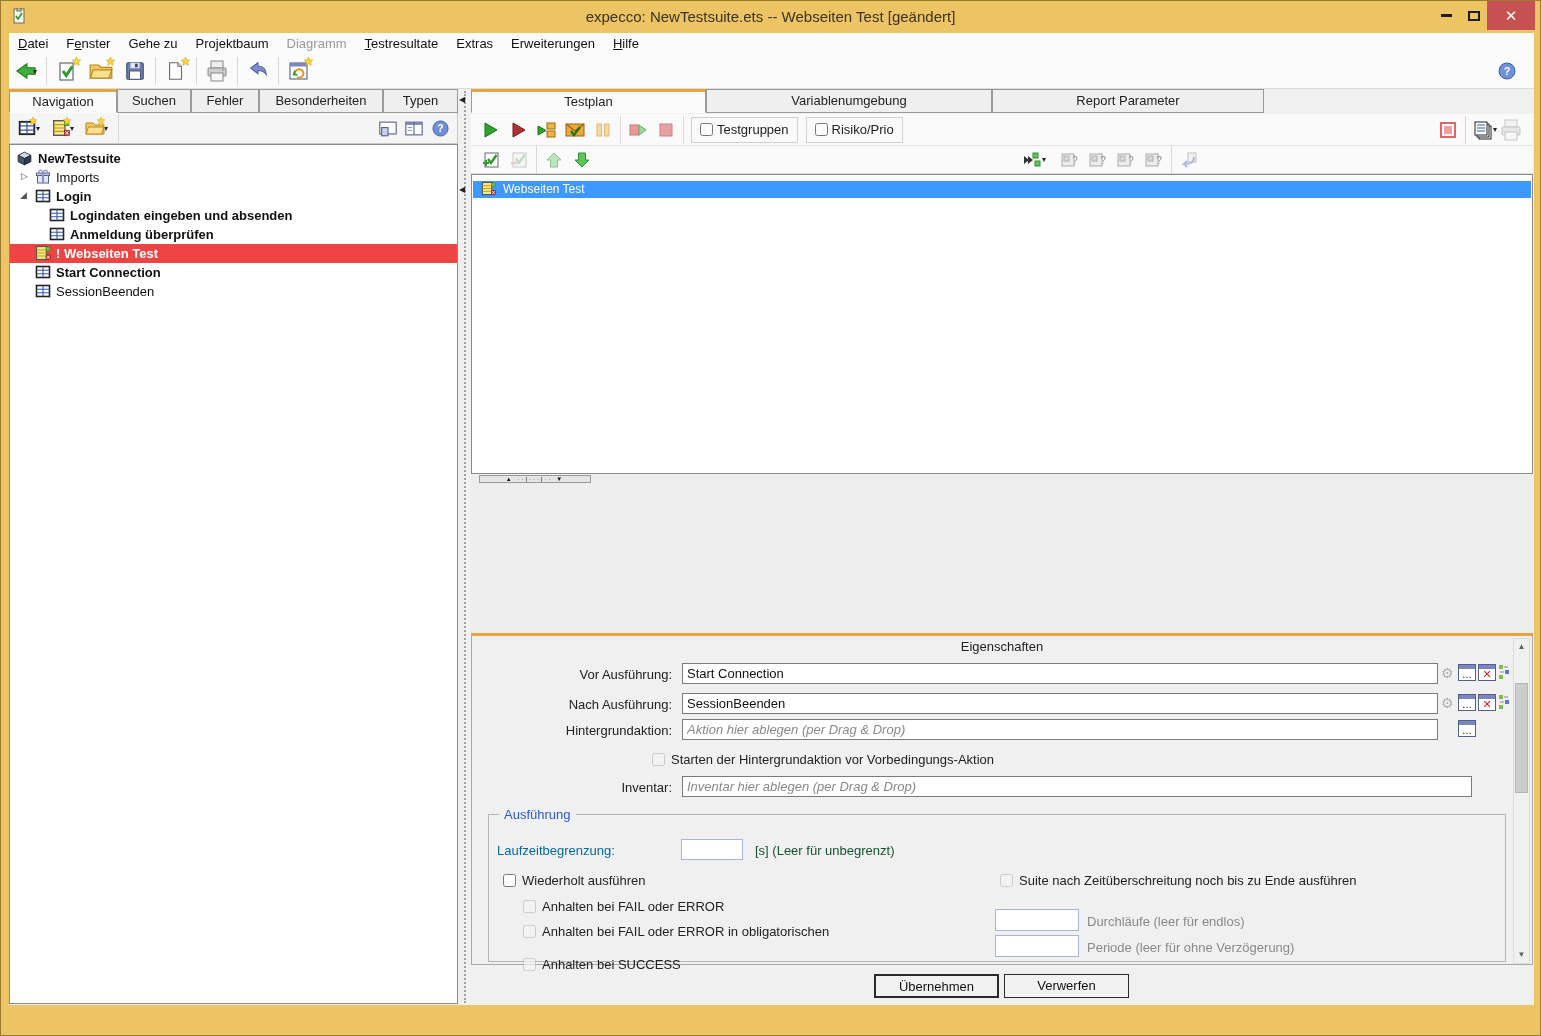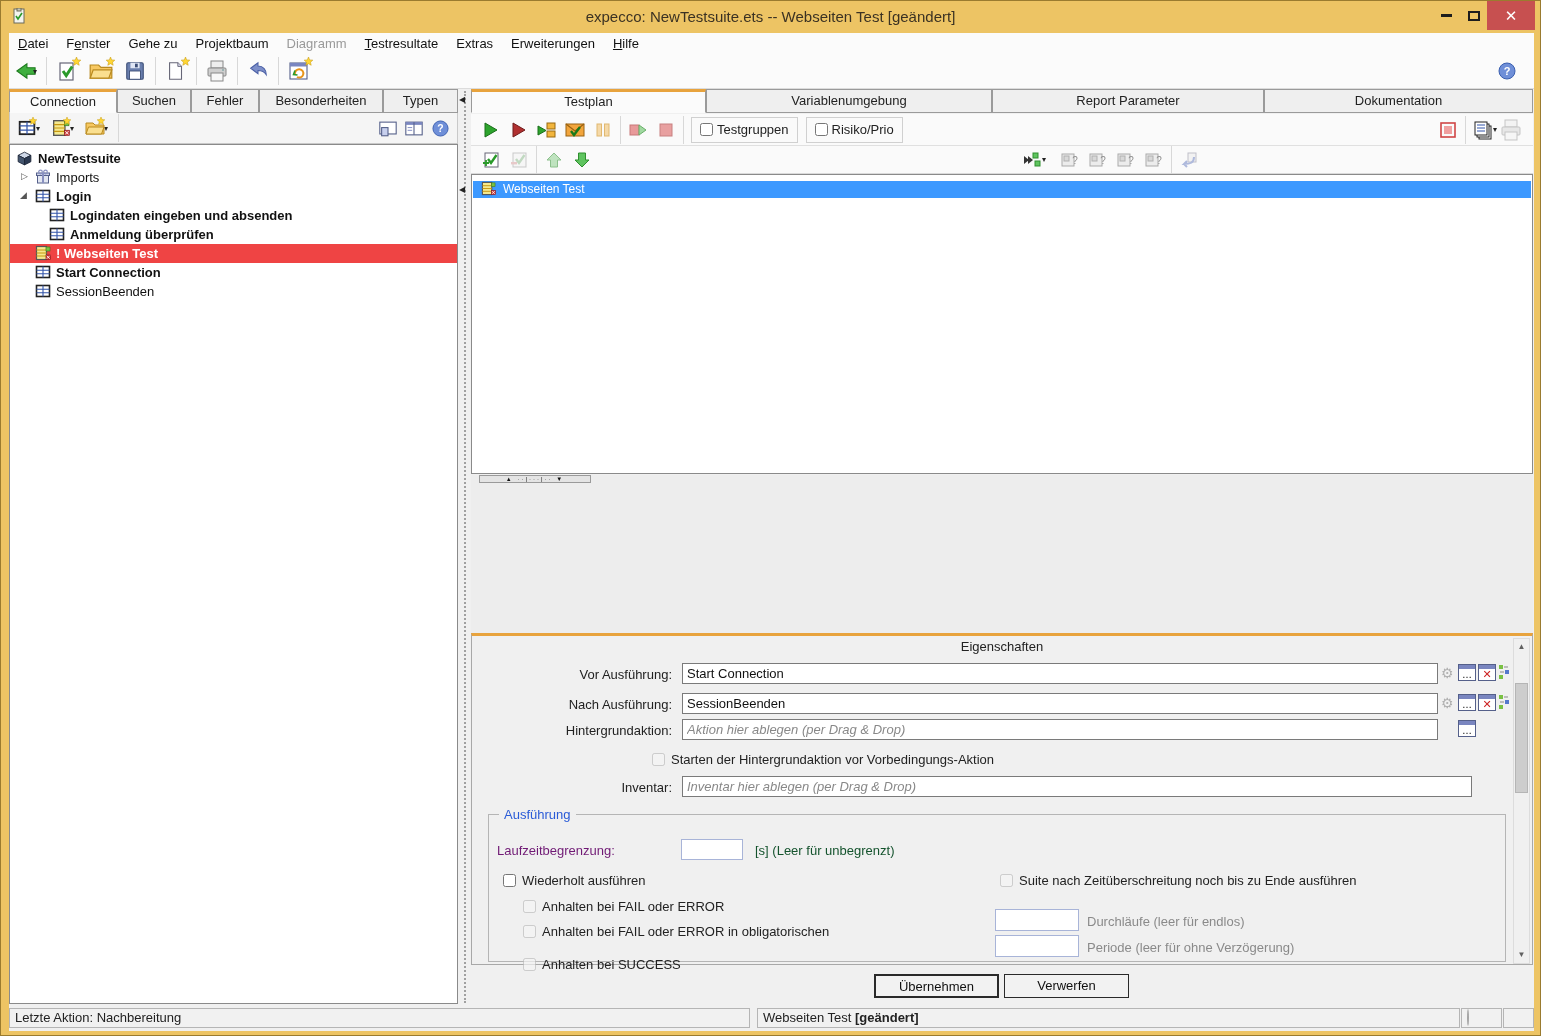--- a/index.html
+++ b/index.html
@@ -258,21 +258,21 @@
     </span>
     <span class="tbtn help-right">
       <svg class="ic" width="18" height="18">
           <use href="#s-help"></use>
         </svg>
     </span>
   </div>
 
   <div class="panel-bg"></div>
 
-  <div class="tab active" style="left:8px;width:108px;"><span>Connection</span></div>
+  <div class="tab active" style="left:8px;width:108px;"><span>Navigation</span></div>
   <div class="tab" style="left:116px;width:74px;"><span>Suchen</span></div>
   <div class="tab" style="left:190px;width:68px;"><span>Fehler</span></div>
   <div class="tab" style="left:258px;width:124px;"><span>Besonderheiten</span></div>
   <div class="tab" style="left:382px;width:75px;"><span>Typen</span></div>
 
   <div class="lp-toolbar">
     <span class="tbtn" style="margin-left:4px">
       <svg class="ic" width="18" height="18">
           <use href="#s-grid"></use>
         </svg>
@@ -393,21 +393,20 @@
 
   <div class="vsplit">
     <span class="dots"></span>
     <span class="arr" style="top:6px">◀</span>
     <span class="arr" style="top:96px">◀</span>
   </div>
 
   <div class="tab active" style="left:470px;width:235px;"><span>Testplan</span></div>
   <div class="tab" style="left:705px;width:286px;"><span>Variablenumgebung</span></div>
   <div class="tab" style="left:991px;width:272px;"><span>Report Parameter</span></div>
-  <div class="tab" style="left:1263px;width:269px;"><span>Dokumentation</span></div>
 
   <div class="rp-toolbar1">
     <span class="tbtn" style="margin-left:6px">
       <svg class="ic" width="18" height="18" viewBox="0 0 18 18">
           <path d="M3 2 L15 9 L3 16 Z" fill="#2da42d" stroke="#1a6e1a"></path>
         </svg>
     </span>
     <span class="tbtn">
       <svg class="ic" width="18" height="18" viewBox="0 0 18 18">
           <path d="M3 2 L15 9 L3 16 Z" fill="#b03030" stroke="#701c1c"></path>
@@ -598,21 +597,21 @@
     <span class="cbrow graylabel" style="left:180px;top:116px">
       <input type="checkbox" disabled="" style="">
       <span>Starten der Hintergrundaktion vor Vorbedingungs-Aktion</span>
     </span>
 
     <span class="plabel" style="top:144px">Inventar:</span>
     <input class="pinput" style="left: 210px; top: 140px; width: 790px;" placeholder="Inventar hier ablegen (per Drag &amp; Drop)">
 
     <div class="groupbox">
       <span class="legend">Ausführung</span>
-      <span class="abs" style="left:8px;top:28px;font-size:13px;color:#701a75">Laufzeitbegrenzung:</span>
+      <span class="abs" style="left:8px;top:28px;font-size:13px;color:#0369a1">Laufzeitbegrenzung:</span>
       <input class="numinput" style="left: 192px; top: 24px; width: 62px; height: 21px;">
       <span class="abs" style="left:266px;top:28px;font-size:13px;color:#14532d">[s]  (Leer für unbegrenzt)</span>
 
       <span class="cbrow" style="left:14px;top:58px">
         <input type="checkbox" style="">
         <span>Wiederholt ausführen</span>
       </span>
       <span class="cbrow graylabel" style="left:34px;top:84px">
         <input type="checkbox" disabled="" style="">
         <span>Anhalten bei FAIL oder ERROR</span>
@@ -639,26 +638,14 @@
     <div class="sbar" style="left:1041px;top:2px;height:326px">
       <span class="sbtn" style="top:0">▲</span>
       <span class="sthumb" style="top:44px;height:110px"></span>
       <span class="sbtn" style="bottom:0">▼</span>
     </div>
   </div>
 
   <div class="fbtn default" style="left:873px">Übernehmen</div>
   <div class="fbtn normal" style="left:1003px">Verwerfen</div>
 
-  <div class="statusbar">
-    <div class="sbox" style="left:0;width:741px">
-      <span>Letzte Aktion: Nachbereitung</span>
-    </div>
-    <div class="sbox" style="left:748px;width:703px">
-      <span>Webseiten Test </span><b>[geändert]</b>
-    </div>
-    <div class="sbox" style="left:1452px;width:41px">
-      <span class="ledcirc"></span>
-    </div>
-    <div class="sbox" style="left:1494px;width:31px"></div>
-  </div>
 
 </div>
 
 </body></html>

